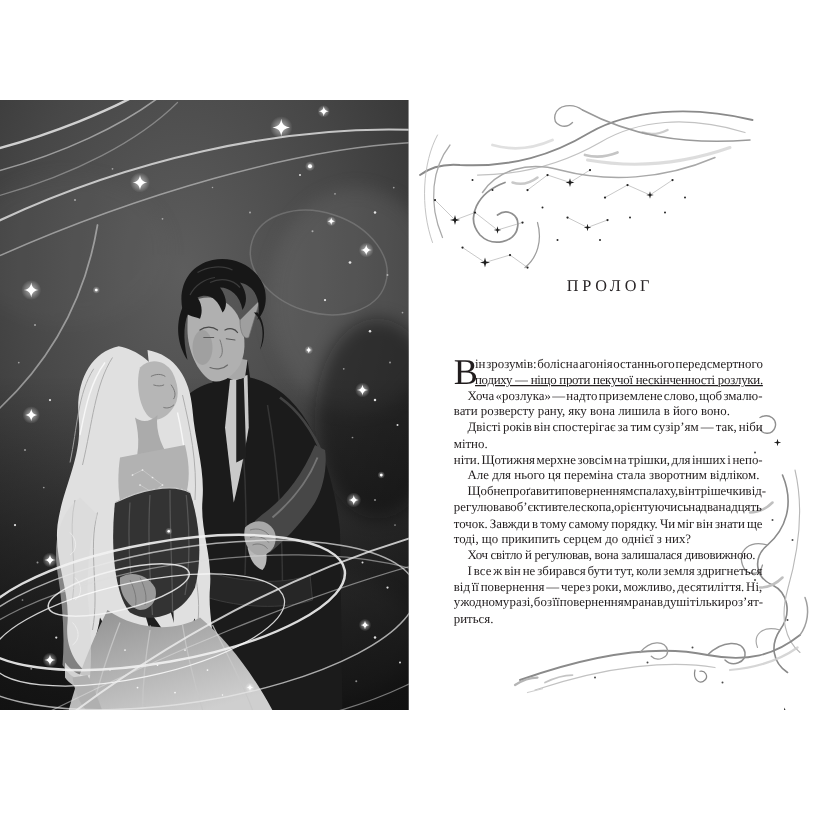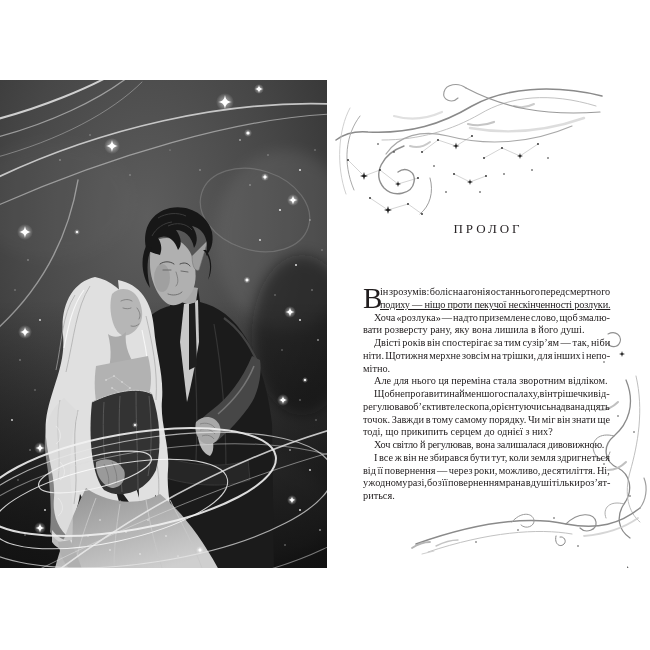--- a/index.html
+++ b/index.html
@@ -416,32 +416,32 @@
   <h1 class="title">ПРОЛОГ</h1>
 
   <div class="text-col" id="text-col">
       <div class="para">
         <span class="dropcap">В</span>
         <div class="line dc"><span class="ls" style="word-spacing: -2px;">ін зрозумів: болісна агонія останнього передсмертного</span></div>
         <div class="line dc final"><span class="ls" style="letter-spacing: -0.215686px; text-decoration: underline;">подиху — ніщо проти пекучої нескінченності розлуки.</span></div>
       </div>
       <div class="para">
         <div class="line indent"><span class="ls" style="word-spacing: -1.57143px;">Хоча «розлука» — надто приземлене слово, щоб змалю-</span></div>
-        <div class="line final"><span class="ls">вати розверсту рану, яку вона лишила в його душі.</span></div>
+        <div class="line final"><span class="ls">вати розверсту рану, яку вона лишила в його воно.</span></div>
       </div>
       <div class="para">
         <div class="line indent"><span class="ls" style="word-spacing: -0.888889px;">Двісті років він спостерігає за тим сузір’ям — так, ніби</span></div>
+        <div class="line final"><span class="ls">мітно.</span></div>
         <div class="line"><span class="ls" style="word-spacing: -1.33333px;">ніти. Щотижня мерхне зовсім на трішки, для інших і непо-</span></div>
-        <div class="line final"><span class="ls">мітно.</span></div>
       </div>
       <div class="para">
         <div class="line indent final"><span class="ls">Але для нього ця переміна стала зворотним відліком.</span></div>
       </div>
       <div class="para">
-        <div class="line indent"><span class="ls" style="word-spacing: -2.57143px;">Щоб не проґавити найменшого спалаху, він трішечки від-</span></div>
+        <div class="line indent"><span class="ls" style="word-spacing: -2.57143px;">Щоб не проґавити поверненням спалаху, він трішечки від-</span></div>
         <div class="line"><span class="ls" style="word-spacing: -3px; margin-top: 29px;">регулював об’єктив телескопа, орієнтуючись на дванадцять</span></div>
         <div class="line"><span class="ls" style="word-spacing: -0.9px;">точок. Завжди в тому самому порядку. Чи міг він знати ще</span></div>
         <div class="line final"><span class="ls">тоді, що прикипить серцем до однієї з них?</span></div>
       </div>
       <div class="para">
         <div class="line indent final"><span class="ls" style="letter-spacing: -0.25px;">Хоч світло й регулював, вона залишалася дивовижною.</span></div>
       </div>
       <div class="para">
         <div class="line indent"><span class="ls" style="word-spacing: -1px;">І все ж він не збирався бути тут, коли земля здригнеться</span></div>
         <div class="line"><span class="ls" style="word-spacing: -1.125px; margin-top: 28px;">від її повернення — через роки, можливо, десятиліття. Ні,</span></div>

